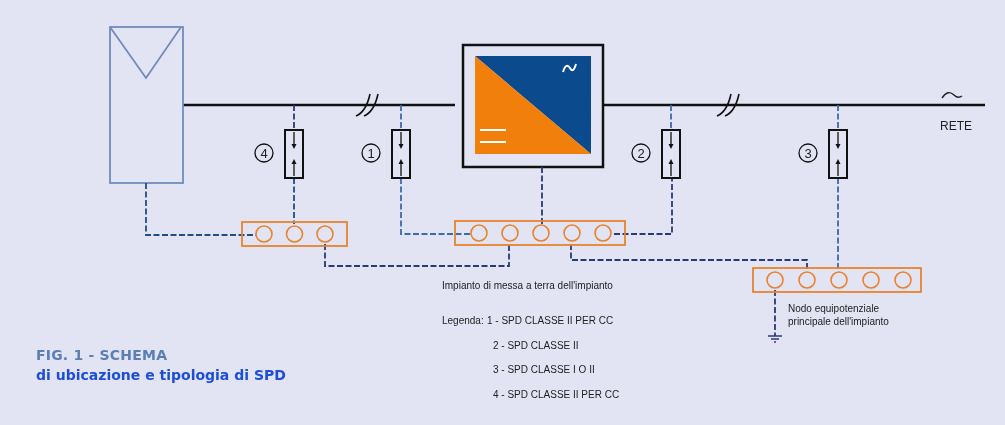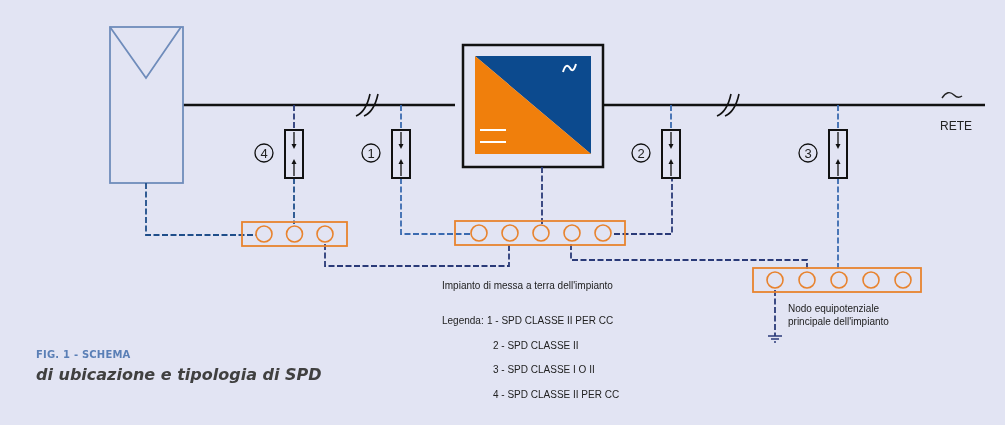--- a/index.html
+++ b/index.html
@@ -1,21 +1,21 @@
 <!DOCTYPE html>
 <html><head>
 <meta charset="utf-8">
 <style>
   html, body { margin: 0; padding: 0; }
   body { width: 1005px; height: 425px; background: #e2e4f3; position: relative; overflow: hidden; font-family: "Liberation Sans", sans-serif; }
   svg#diagram { position: absolute; left: 0; top: 0; }
   .lbl { font-family: "Liberation Sans", sans-serif; fill: #222; }
   .caption { position: absolute; left: 36px; top: 345px; font-family: "DejaVu Sans", sans-serif; font-weight: bold; line-height: 20px; }
-  .caption .t1 { color: #5a7fb6; font-size: 10px; letter-spacing: 0.2px; }
-  .caption .t2 { color: #404040; font-size: 16px; font-style: italic; }
+  .caption .t1 { color: #5a7fb6; font-size: 14px; letter-spacing: 0.2px; }
+  .caption .t2 { color: #1d4ed8; font-size: 14px; }
 </style>
 </head>
 <body>
 
 <svg id="diagram" width="1005" height="425" viewBox="0 0 1005 425">
 
   <line x1="183" y1="105" x2="455" y2="105" stroke="#111" stroke-width="2.5"></line>
   <line x1="603" y1="105" x2="985" y2="105" stroke="#111" stroke-width="2.5"></line>
 
   <g stroke="#111" stroke-width="1.6" fill="none">

